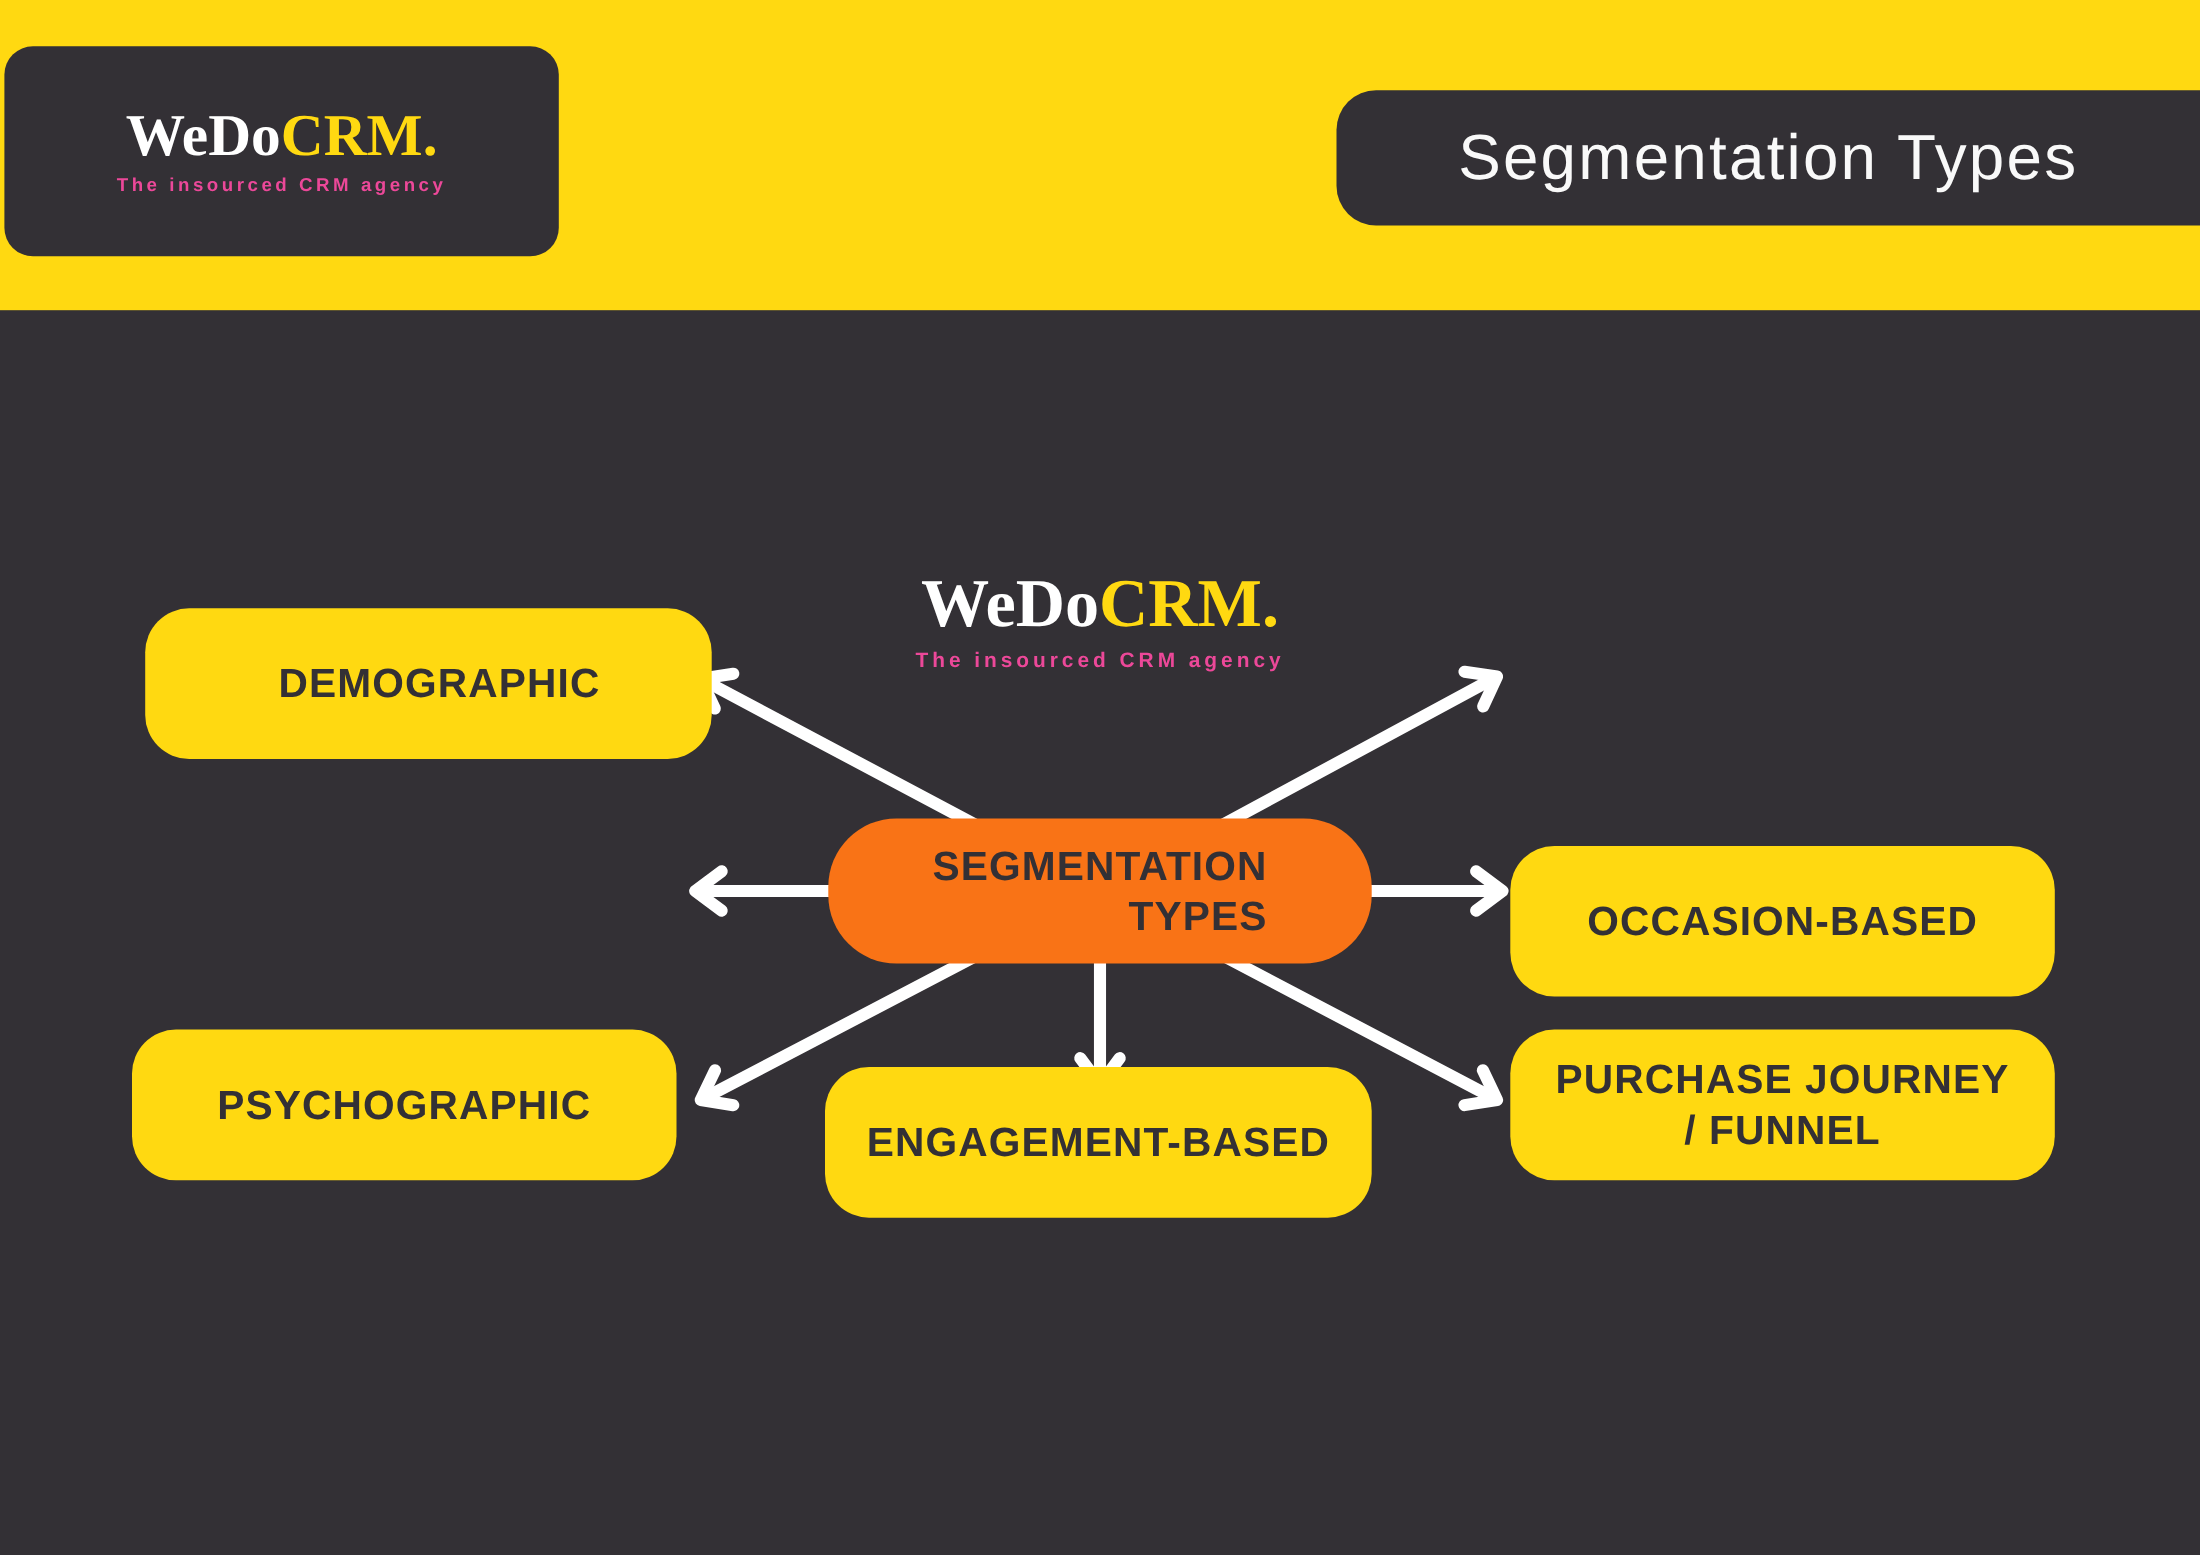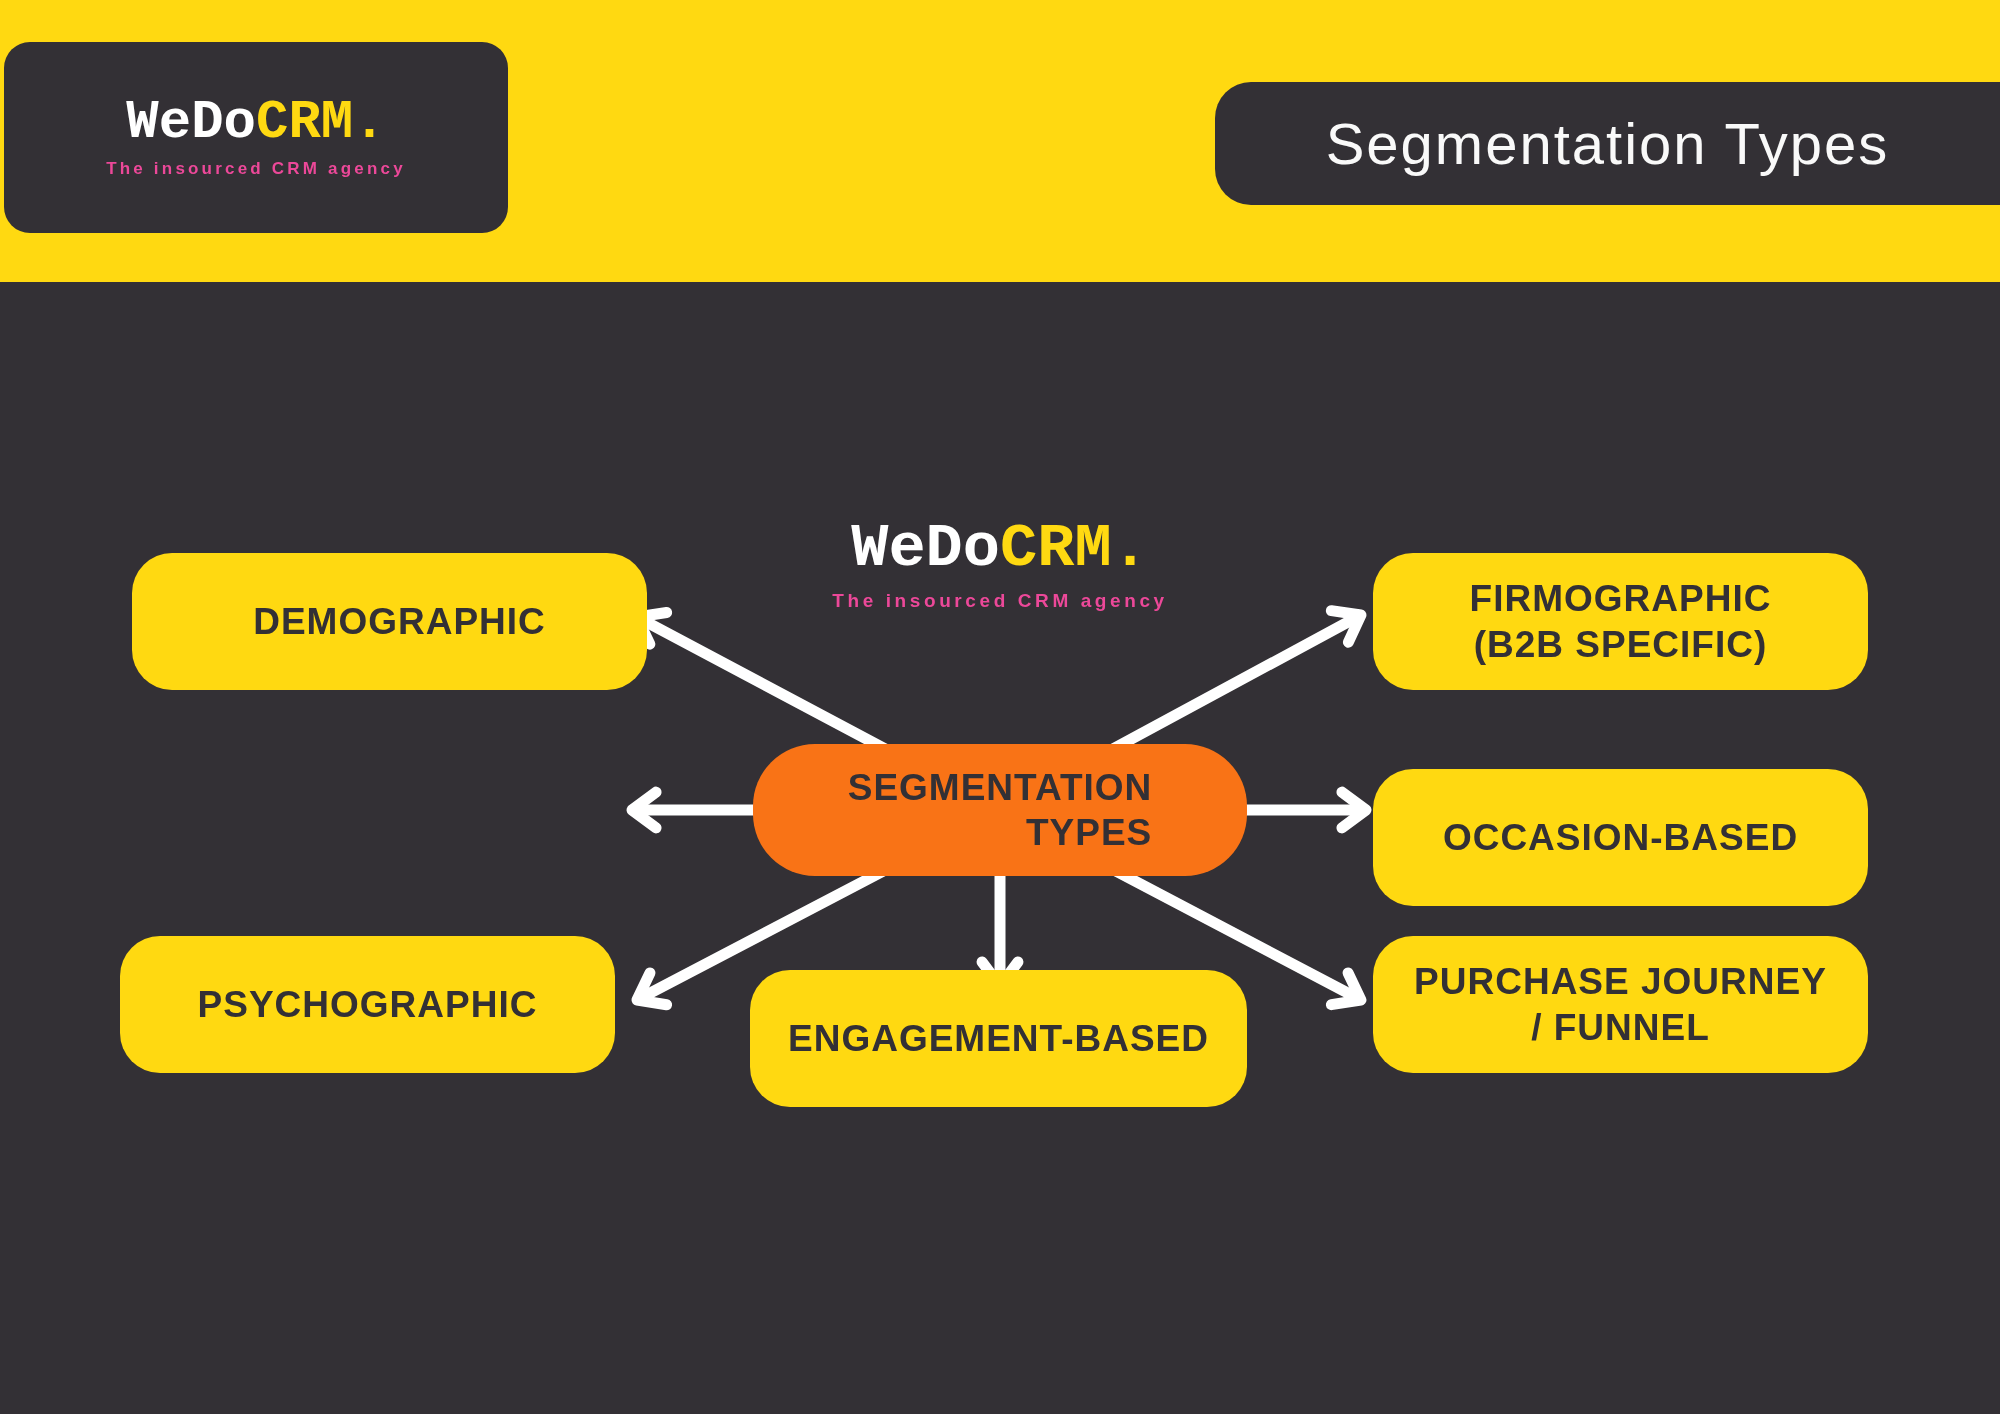--- a/index.html
+++ b/index.html
@@ -17,21 +17,21 @@
   .title-box{
     position:absolute;left:1215px;top:82px;width:785px;height:123px;
     background:#333035;border-radius:36px 0 0 36px;
     display:flex;align-items:center;justify-content:center;
   }
   .title-box span{
     color:#F9F9F9;font-size:58px;font-weight:400;letter-spacing:2px;white-space:nowrap;
   }
   
   .logo{display:flex;flex-direction:column;align-items:center;}
-  .logo .name{font-family:Liberation Mono, monospace;font-weight:700;line-height:1;white-space:nowrap;}
+  .logo .name{font-family:Liberation Serif, serif;font-weight:700;line-height:1;white-space:nowrap;}
   .logo .name .w{color:#FFFFFF;}
   .logo .name .y{color:#FFD911;}
   .logo .tagline{color:#ec4899;font-weight:700;white-space:nowrap;}
   .logo-card .name{font-size:54px;}
   .logo-card .tagline{font-size:17px;letter-spacing:3.2px;margin-top:9px;}
   .map-logo{position:absolute;left:1000px;top:518px;transform:translateX(-50%);}
   .map-logo .name{font-size:62px;}
   .map-logo .tagline{font-size:19px;letter-spacing:3.6px;margin-top:10px;}
   
   .arrows{position:absolute;left:0;top:0;width:2000px;height:1414px;
@@ -97,20 +97,18 @@
       <div class="name"><span class="w">WeDo</span><span class="y">CRM.</span></div>
       <div class="tagline">The insourced CRM agency</div>
     </div>
   </div>
 
   <div class="center-node">SEGMENTATION
 TYPES</div>
 
   <div class="node n-demographic">DEMOGRAPHIC</div>
   <div class="node n-psychographic">PSYCHOGRAPHIC</div>
-  <div class="node n-firmographic">FIRMOGRAPHIC
-(B2B SPECIFIC)</div>
   <div class="node n-occasion">OCCASION-BASED</div>
   <div class="node n-purchase">PURCHASE JOURNEY
 / FUNNEL</div>
   <div class="node n-engagement">ENGAGEMENT-BASED</div>
 
 </div>
 
 </body></html>

